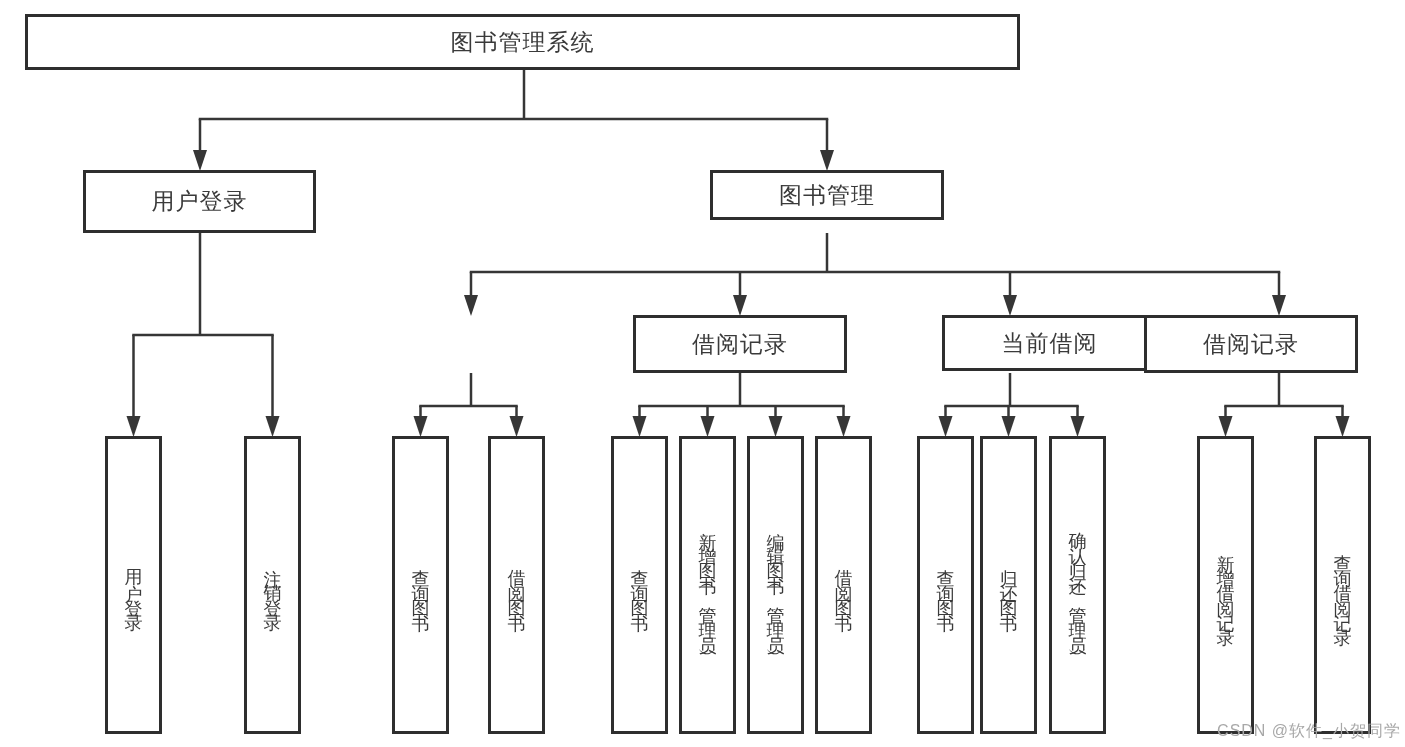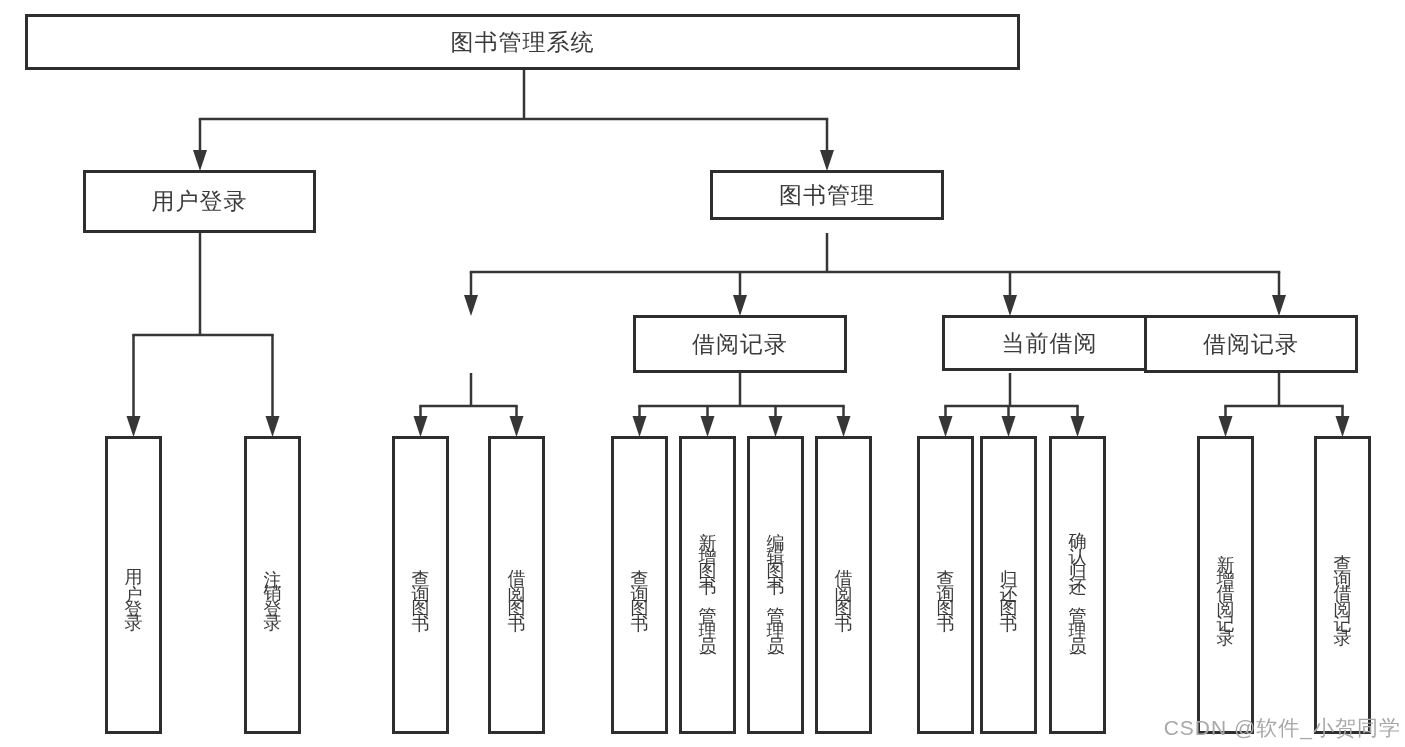--- a/index.html
+++ b/index.html
@@ -41,21 +41,21 @@
     text-orientation:mixed;
     font-size:18px;
     letter-spacing:15px;
     line-height:1;
     white-space:nowrap;
     color:var(--text);
   }
   .watermark{
     position:absolute;
     right:4px;bottom:5px;
-    font-size:21px;
+    font-size:16px;
     color:var(--wm);
     letter-spacing:1px;
     z-index:5;
     white-space:nowrap;
   }
 </style>
 </head>
 <body>
 
 <div id="stage">

